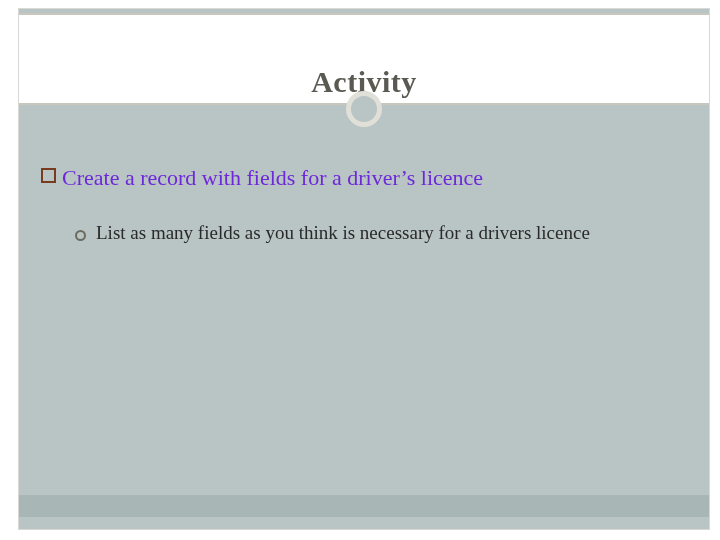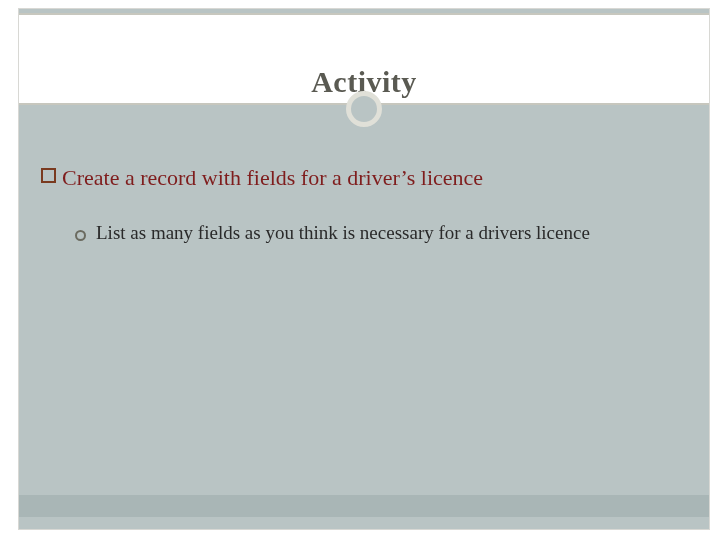--- a/index.html
+++ b/index.html
@@ -66,21 +66,21 @@
     }
     .square-bullet {
       width: 15px;
       height: 15px;
       border: 2px solid #7a3a1f;
       margin-top: 4px;
       flex-shrink: 0;
     }
     .bullet-text {
       font-size: 22px;
-      color: #7f1d1d;
+      color: #6d28d9;
       line-height: 1.25;
     }
     .sub-row {
       display: flex;
       align-items: center;
       gap: 10px;
       margin-left: 34px;
       margin-top: 8px;
     }
     .circle-bullet {

